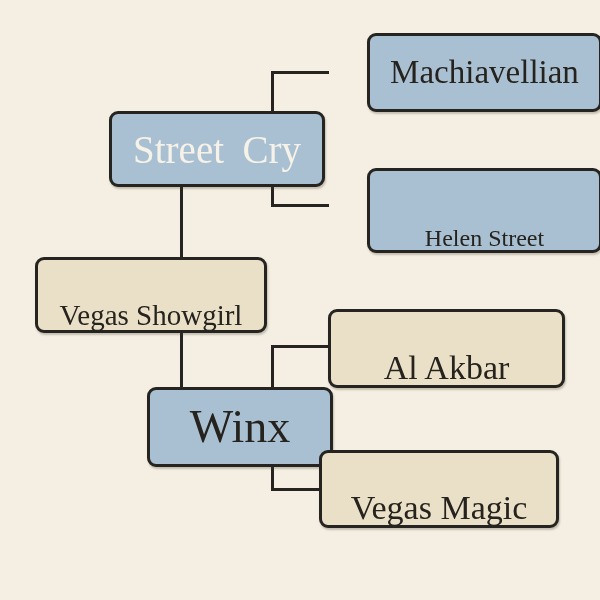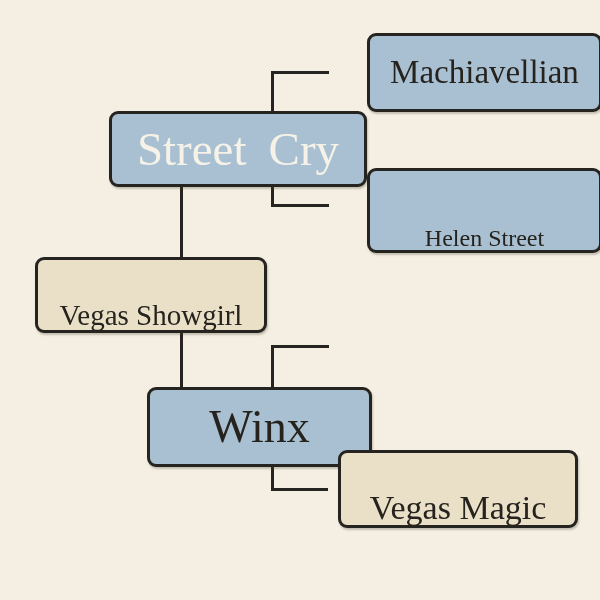--- a/index.html
+++ b/index.html
@@ -52,38 +52,41 @@
 
   <div class="line" style="left:180px; top:187px; width:3px;  height:70px;" data-name="connector-streetcry-vegasshowgirl"></div>
   <div class="line" style="left:180px; top:333px; width:3px;  height:54px;" data-name="connector-vegasshowgirl-winx"></div>
 
   <div class="line" style="left:271px; top:345px; width:3px;  height:42px;" data-name="connector-al-akbar-vertical"></div>
   <div class="line" style="left:271px; top:345px; width:58px; height:3px;" data-name="connector-al-akbar-horizontal"></div>
 
   <div class="line" style="left:271px; top:465px; width:3px;  height:26px;" data-name="connector-vegas-magic-vertical"></div>
   <div class="line" style="left:271px; top:488px; width:57px; height:3px;" data-name="connector-vegas-magic-horizontal"></div>
 
-  <div class="node blue light" style="left:70px;  top:111px; width:258px; height:76px; font-size:47px;" data-name="node-street-cry">
+  <div class="node blue light" style="left:70px;  top:111px; width:216px; height:76px; font-size:39px;" data-name="node-street-cry">
     <span data-name="node-label">Street Cry</span>
   </div>
 
   <div class="node blue" style="left:328px; top:33px;  width:235px; height:79px; font-size:33px;" data-name="node-machiavellian">
     <span data-name="node-label">Machiavellian</span>
   </div>
 
   <div class="node blue" style="left:328px; top:168px; width:235px; height:85px; font-size:24px;align-items:flex-end;" data-name="node-helen-street">
     <span data-name="node-label">Helen Street</span>
   </div>
 
   <div class="node cream" style="left:35px;  top:257px; width:232px; height:76px; font-size:29px;" data-name="node-vegas-showgirl">
     <span data-name="node-label">Vegas Showgirl</span>
   </div>
 
-  <div class="node blue" style="left:108px; top:387px; width:225px; height:80px; font-size:46px;" data-name="node-winx">
+  <div class="node blue" style="left:108px; top:387px; width:186px; height:80px; font-size:46px;" data-name="node-winx">
     <span data-name="node-label">Winx</span>
   </div>
 
+  <div class="node cream" style="left:328px; top:309px; width:237px; height:79px; font-size:34px;" data-name="node-al-akbar">
+    <span data-name="node-label">Al Akbar</span>
+  </div>
 
-  <div class="node cream" style="left:338px; top:450px; width:240px; height:78px; font-size:34px;" data-name="node-vegas-magic">
+  <div class="node cream" style="left:319px; top:450px; width:240px; height:78px; font-size:34px;" data-name="node-vegas-magic">
     <span data-name="node-label">Vegas Magic</span>
   </div>
 
 </div>
 
 </body></html>

